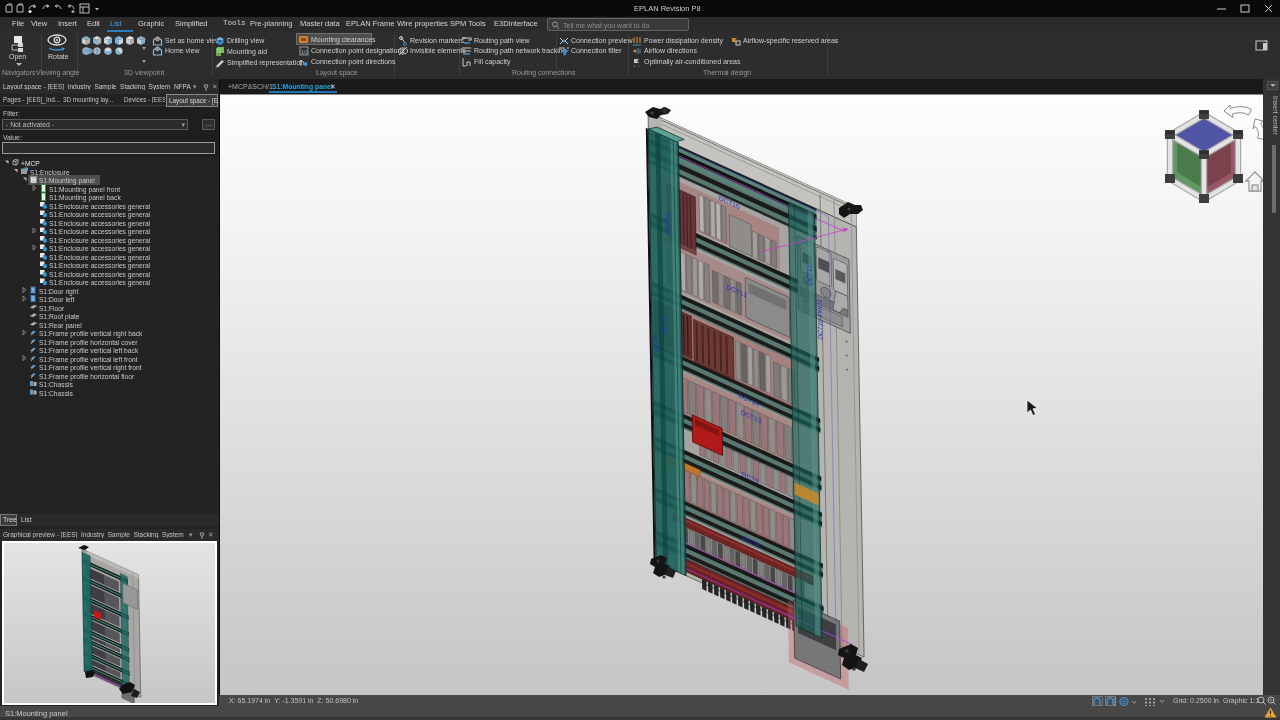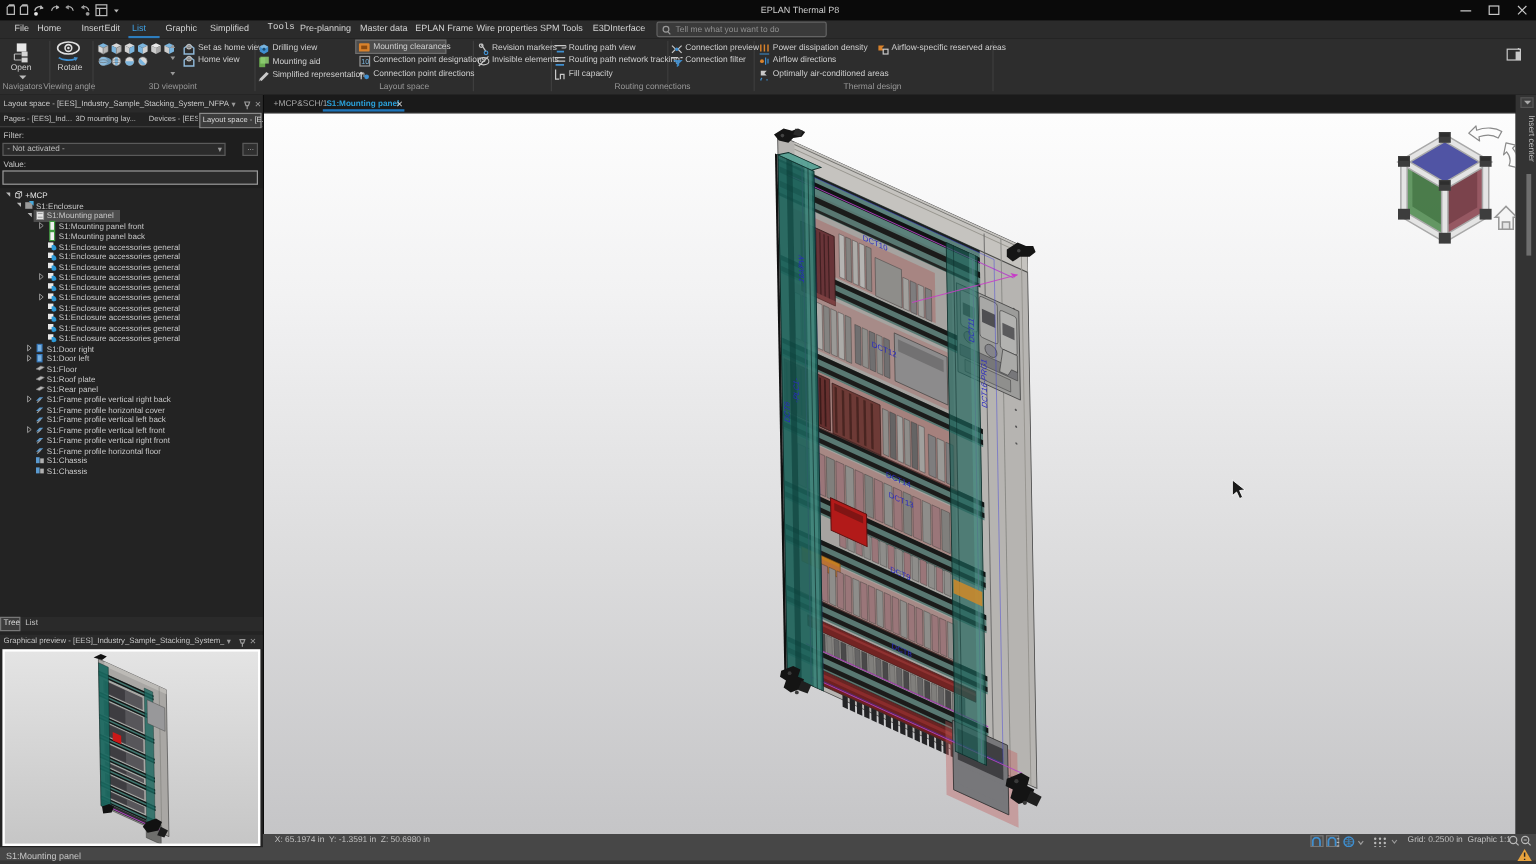--- a/index.html
+++ b/index.html
@@ -28,21 +28,21 @@
 
 #rightbar{left:1263px;top:79px;width:17px;height:628px;background:#333333;}
 
 #statusbar{left:219px;top:695px;width:1061px;height:12px;background:#474747;color:#c0c0c0;font-size:7.5px;}
 #bottombar{left:0;top:706px;width:1280px;height:14px;background:#474747;border-bottom:3px solid #363636;color:#c6c6c6;font-size:7.5px;}
 </style>
 </head>
 <body>
 <div id="app">
   <div class="abs" id="titlebar"></div>
-  <div class="abs" id="title">EPLAN Thermal P8</div>
+  <div class="abs" id="title">EPLAN Revision P8</div>
   
   <svg class="abs" style="left:5px;top:2px" width="100" height="13" viewBox="0 0 100 13">
     <g stroke="#b9b9b9" fill="none" stroke-width="1">
       <path d="M2,3 h5 v7 h-6 v-6 z M2,3 l1,-1 h4"></path>
       <path d="M13,3 h5 v7 h-6 v-6 z M13,3 l1,-1 h4"></path>
       <path d="M24,7 a4,4 0 0 1 7,-2"></path>
       <path d="M29,2 l2,3 l-3,1" fill="#b9b9b9" stroke="none"></path>
       <circle cx="25" cy="9.5" r="1.6" fill="#e8e8e8" stroke="none"></circle>
       <path d="M38,7 a4,4 0 0 1 6,-3"></path>
       <path d="M42,2 l2.5,2.5 l-3,1.5" fill="#b9b9b9" stroke="none"></path>
@@ -59,22 +59,22 @@
   
   <svg class="abs" style="left:1212px;top:2px" width="66" height="13" viewBox="0 0 66 13">
     <g stroke="#c8c8c8" stroke-width="1" fill="none">
       <path d="M5,7 h9"></path>
       <rect x="29" y="3" width="8" height="7"></rect>
       <path d="M53,3 l7,7 M60,3 l-7,7"></path>
     </g>
   </svg>
   <div class="abs" id="menubar"></div>
   <div class="menu" style="left:12px;top:19px;">File</div>
-  <div class="menu" style="left:31px;top:19px;">Home</div>
-  <div class="menu" style="left:68px;top:19px;">Insert</div>
+  <div class="menu" style="left:31px;top:19px;">View</div>
+  <div class="menu" style="left:58px;top:19px;">Insert</div>
   <div class="menu" style="left:87px;top:19px;">Edit</div>
   <div class="menu" style="left:110px;top:19px;color:#3fa3e8;">List</div>
   <div class="abs" style="left:107px;top:30px;width:26px;height:2px;background:#2d7dbe;"></div>
   <div class="menu" style="left:138px;top:19px;">Graphic</div>
   <div class="menu" style="left:175px;top:19px;">Simplified</div>
   <div class="menu" style="left:223px;top:19px;font-family:Liberation Mono, monospace;">Tools</div>
   <div class="menu" style="left:250px;top:19px;">Pre-planning</div>
   <div class="menu" style="left:300px;top:19px;">Master data</div>
   <div class="menu" style="left:346px;top:19px;">EPLAN Frame</div>
   <div class="menu" style="left:397px;top:19px;">Wire properties</div>

